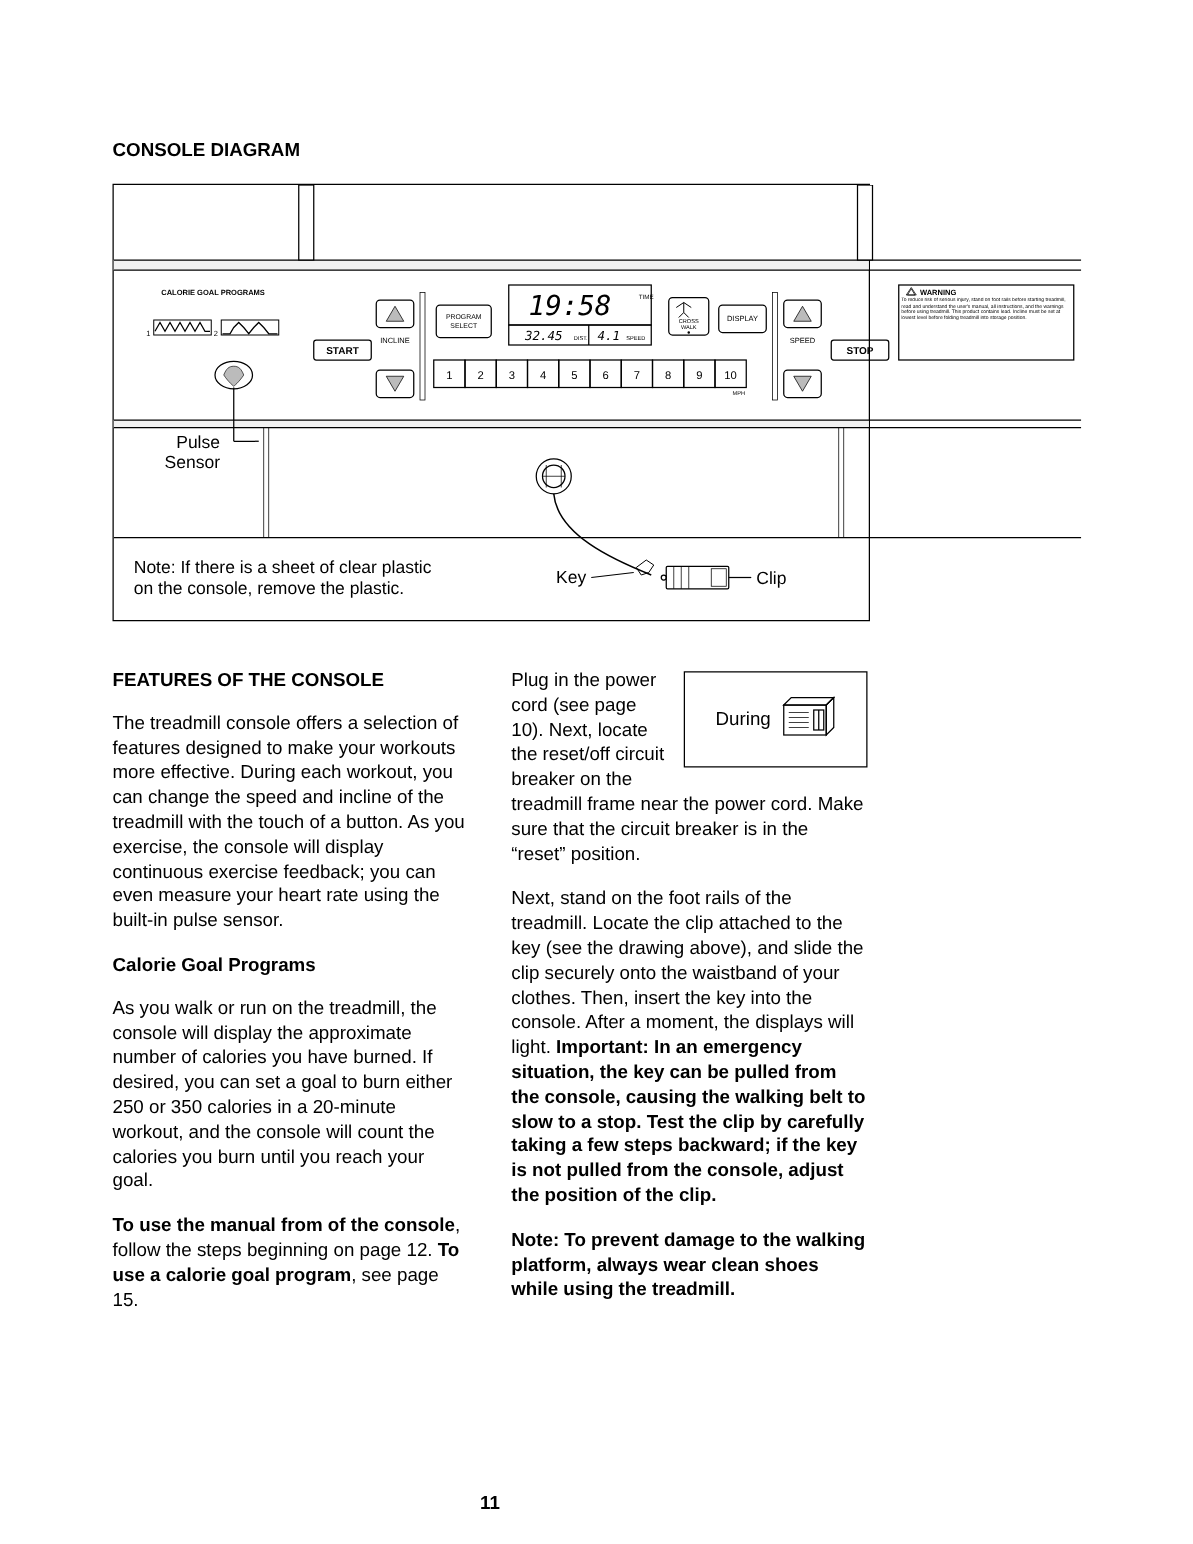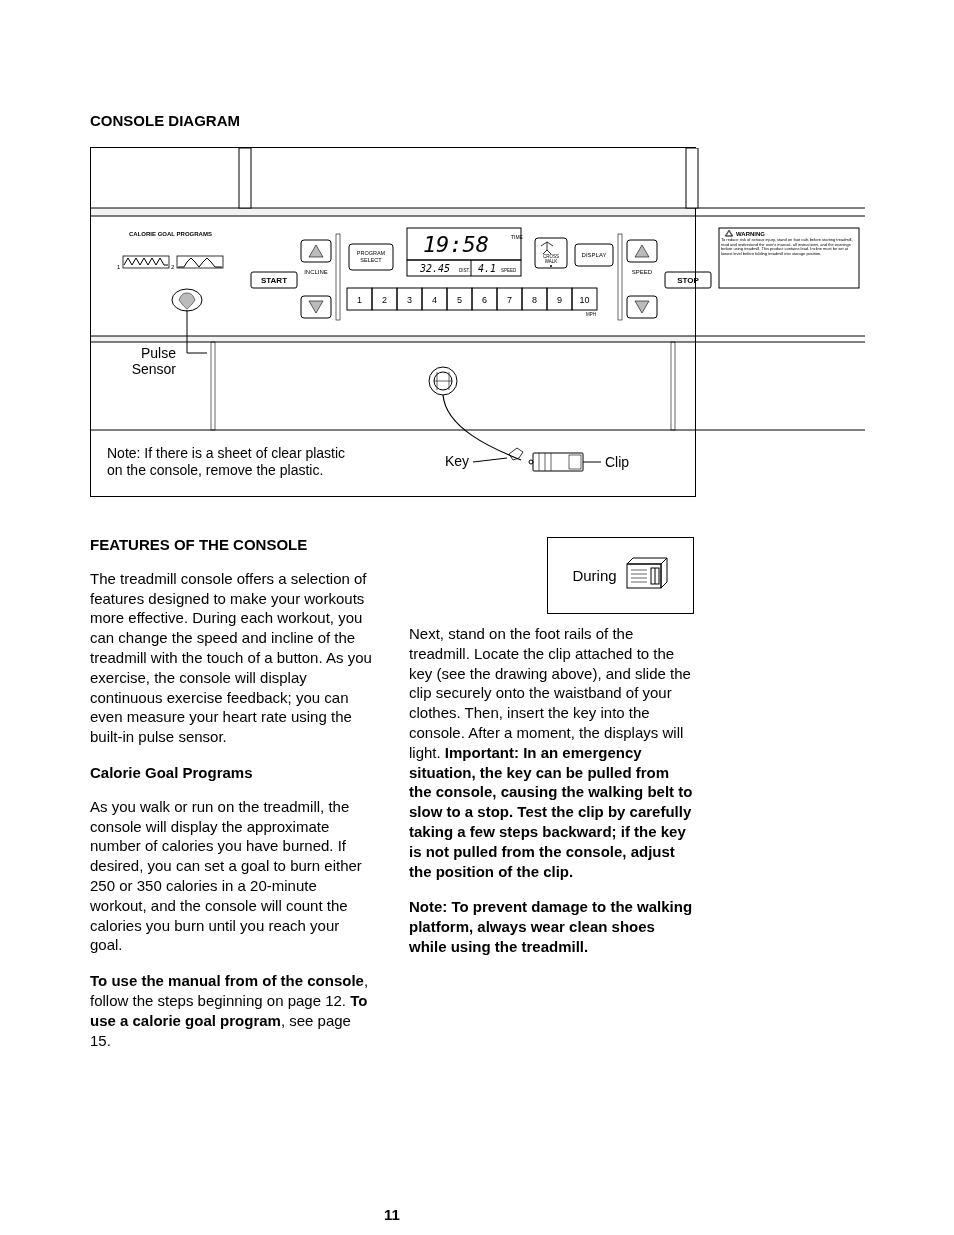--- a/index.html
+++ b/index.html
@@ -56,21 +56,21 @@
     border: 1px solid #000;
     margin: 2px 0 10px 14px;
     display: flex;
     align-items: center;
     justify-content: center;
     gap: 6px;
     font-size: 15px;
   }
   .page-num {
     position: absolute;
-    bottom: 36px;
+    bottom: 48px;
     left: 0;
     right: 0;
     text-align: center;
     font-weight: bold;
     font-size: 15px;
   }
   
   .stripe {
     position: absolute;
     background: #f2f2f2;
@@ -248,20 +248,21 @@
           <polygon points="38,8 44,2 44,26 38,32" fill="none" stroke="#000"></polygon>
           <rect x="28" y="12" width="8" height="16" fill="none" stroke="#000"></rect>
           <line x1="32" y1="12" x2="32" y2="28" stroke="#000"></line>
           <line x1="8" y1="14" x2="24" y2="14" stroke="#000" stroke-width="0.6"></line>
           <line x1="8" y1="18" x2="24" y2="18" stroke="#000" stroke-width="0.6"></line>
           <line x1="8" y1="22" x2="24" y2="22" stroke="#000" stroke-width="0.6"></line>
           <line x1="8" y1="26" x2="24" y2="26" stroke="#000" stroke-width="0.6"></line>
         </svg>
       </div>
 
+      <p>Plug in the power cord (see page 10). Next, locate the reset/off circuit breaker on the treadmill frame near the power cord. Make sure that the circuit breaker is in the “reset” position.</p>
       <p style="clear:both;">
         <span>Next, stand on the foot rails of the treadmill. Locate the clip attached to the key (see the drawing above), and slide the clip securely onto the waistband of your clothes. Then, insert the key into the console. After a moment, the displays will light. </span><span class="bold">Important: In an emergency situation, the key can be pulled from the console, causing the walking belt to slow to a stop. Test the clip by carefully taking a few steps backward; if the key is not pulled from the console, adjust the position of the clip.</span>
       </p>
       <p class="bold">Note: To prevent damage to the walking platform, always wear clean shoes while using the treadmill.</p>
     </div>
   </div>
 
   <div class="page-num">11</div>
 </div>
 

